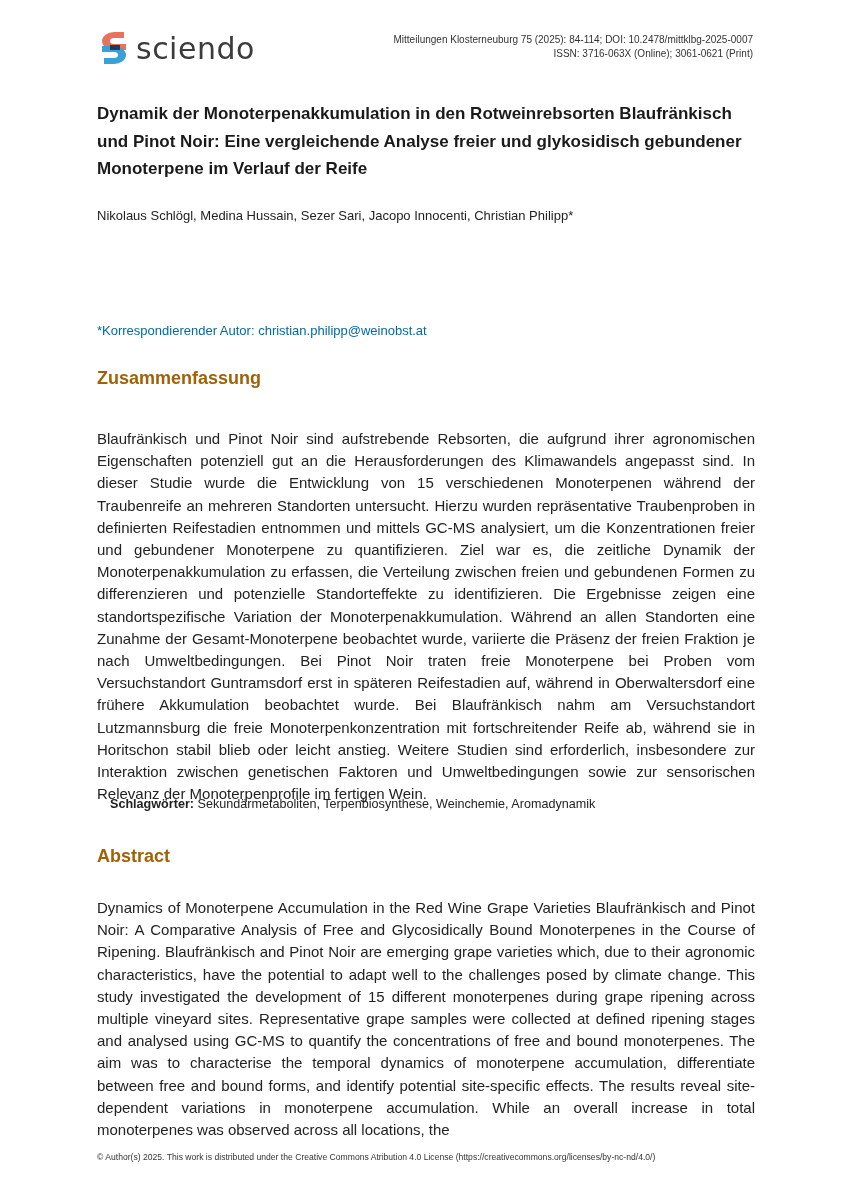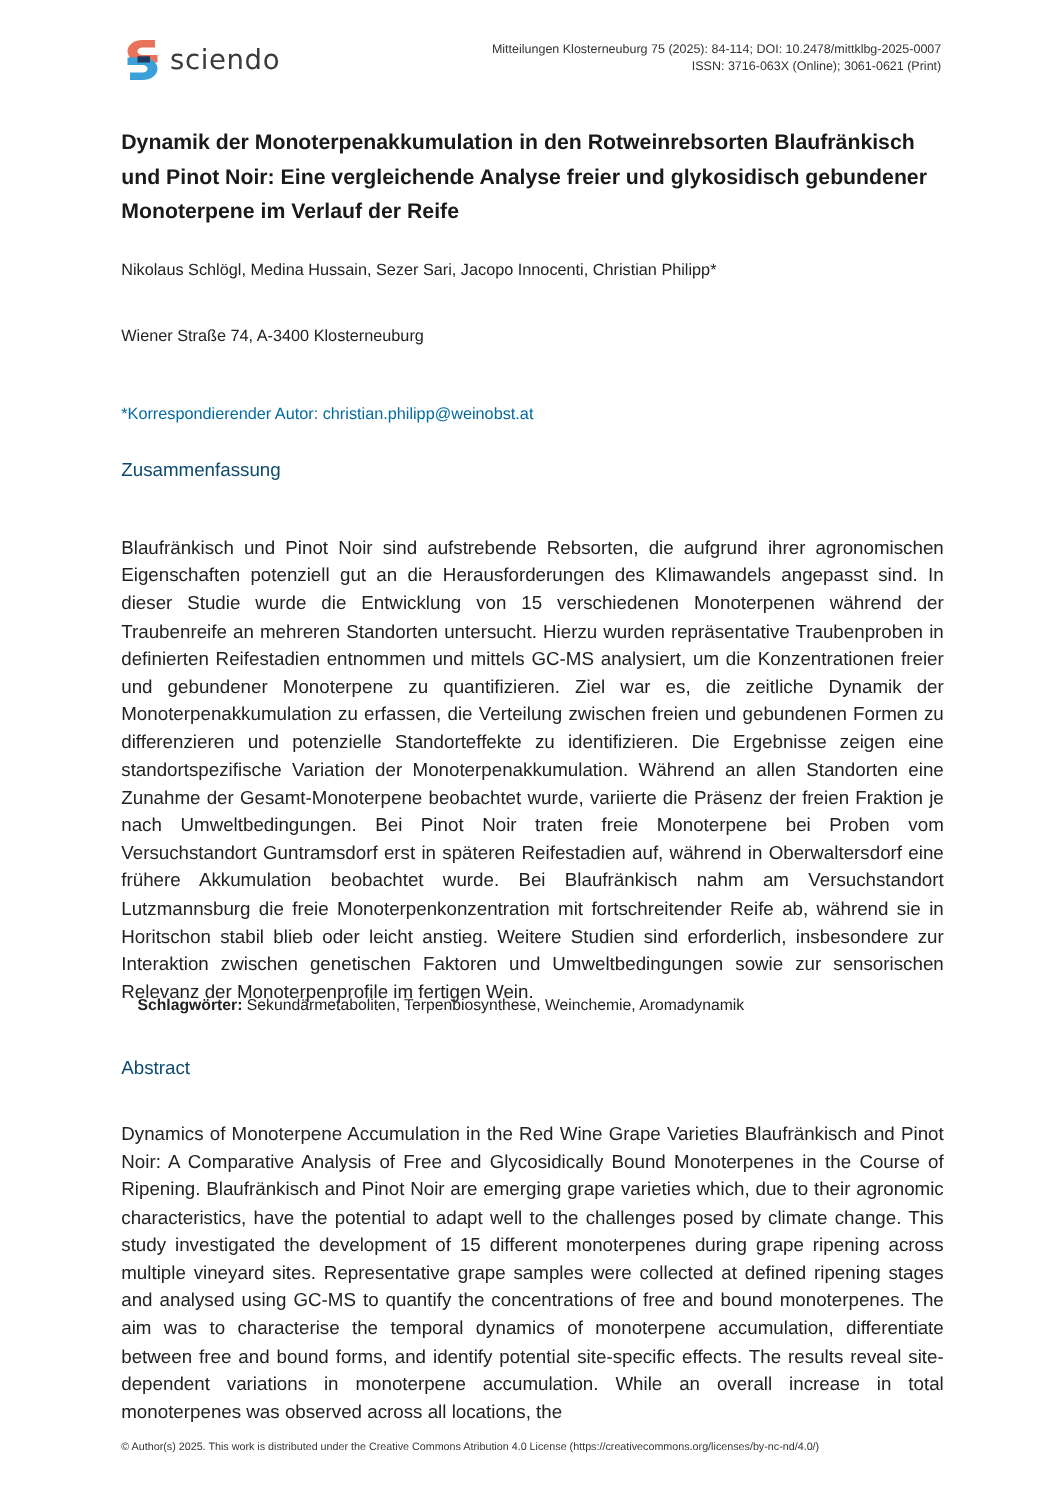--- a/index.html
+++ b/index.html
@@ -1,26 +1,26 @@
 <!DOCTYPE html>
 <html><head>
 <meta charset="utf-8">
 <style>
   html, body { margin: 0; padding: 0; background: #ffffff; }
   body { width: 849px; height: 1200px; position: relative; overflow: hidden;
          font-family: "Liberation Sans", "DejaVu Sans", sans-serif; color: #1a1a1a; }
   .logo { position: absolute; left: 100px; top: 30px; display: flex; align-items: center; }
   .logo-mark { width: 28px; height: 36px; position: relative; }
-  .logo-text { font-size: 22px; color: #3b3b3b; margin-left: 8px; letter-spacing: 0.5px; font-family: "DejaVu Sans", sans-serif; }
+  .logo-text { font-size: 30px; color: #3b3b3b; margin-left: 8px; letter-spacing: 0.5px; font-family: "DejaVu Sans", sans-serif; }
   .citation { position: absolute; right: 96px; top: 33px; text-align: right; font-size: 10px; line-height: 14px; color: #333; }
   .title { position: absolute; left: 97px; top: 100px; width: 660px; font-size: 17px; font-weight: bold; line-height: 27.5px; color: #1a1a1a; }
   .authors { position: absolute; left: 97px; top: 208px; font-size: 13px; color: #222; }
   .affil { position: absolute; left: 97px; top: 258px; font-size: 13px; line-height: 21px; color: #222; }
   .corr { position: absolute; left: 97px; top: 323px; font-size: 13px; color: #0369a1; }
-  .h2 { position: absolute; left: 97px; font-size: 15px; font-weight: normal; color: #0c4a6e; }
+  .h2 { position: absolute; left: 97px; font-size: 18px; font-weight: bold; color: #a16207; }
   .body-text { position: absolute; left: 97px; width: 658px; font-size: 15px; line-height: 22.2px; text-align: justify; color: #222; hyphens: auto; }
   .kw { position: absolute; left: 110px; top: 797px; font-size: 12.6px; color: #222; }
   .kw b { font-weight: bold; }
   .abs-text b { font-weight: normal; }
   .footer { position: absolute; left: 97px; top: 1152px; width: 660px; font-size: 8.6px; color: #333; }
 </style>
 </head>
 <body>
 
 <div class="logo">
@@ -35,21 +35,20 @@
 <div class="citation">
   <div>Mitteilungen Klosterneuburg 75 (2025): 84-114; DOI: 10.2478/mittklbg-2025-0007</div>
   <div>ISSN: 3716-063X (Online); 3061-0621 (Print)</div>
 </div>
 
 <div class="title">Dynamik der Monoterpenakkumulation in den Rotweinrebsorten Blaufränkisch und Pinot Noir: Eine vergleichende Analyse freier und glykosidisch gebundener Monoterpene im Verlauf der Reife</div>
 
 <div class="authors">Nikolaus Schlögl, Medina Hussain, Sezer Sari, Jacopo Innocenti, Christian Philipp*</div>
 
 <div class="affil">
-  <div>Wiener Straße 74, A-3400 Klosterneuburg</div>
 </div>
 
 <div class="corr">*Korrespondierender Autor: christian.philipp@weinobst.at</div>
 
 <div class="h2" style="top:368px;">Zusammenfassung</div>
 
 <div class="body-text" style="top:428px;" lang="de">Blaufränkisch und Pinot Noir sind aufstrebende Rebsorten, die aufgrund ihrer agronomischen Eigenschaften potenziell gut an die Herausforderungen des Klimawandels angepasst sind. In dieser Studie wurde die Entwicklung von 15 verschiedenen Monoterpenen während der Traubenreife an mehreren Standorten untersucht. Hierzu wurden repräsentative Traubenproben in definierten Reifestadien entnommen und mittels GC-MS analysiert, um die Konzentrationen freier und gebundener Monoterpene zu quantifizieren. Ziel war es, die zeitliche Dynamik der Monoterpenakkumulation zu erfassen, die Verteilung zwischen freien und gebundenen Formen zu differenzieren und potenzielle Standorteffekte zu identifizieren. Die Ergebnisse zeigen eine standortspezifische Variation der Monoterpenakkumulation. Während an allen Standorten eine Zunahme der Gesamt-Monoterpene beobachtet wurde, variierte die Präsenz der freien Fraktion je nach Umweltbedingungen. Bei Pinot Noir traten freie Monoterpene bei Proben vom Versuchstandort Guntramsdorf erst in späteren Reifestadien auf, während in Oberwaltersdorf eine frühere Akkumulation beobachtet wurde. Bei Blaufränkisch nahm am Versuchstandort Lutzmannsburg die freie Monoterpenkonzentration mit fortschreitender Reife ab, während sie in Horitschon stabil blieb oder leicht anstieg. Weitere Studien sind erforderlich, insbesondere zur Interaktion zwischen genetischen Faktoren und Umweltbedingungen sowie zur sensorischen Relevanz der Monoterpenprofile im fertigen Wein.</div>
 
 <div class="kw">
   <b>Schlagwörter:</b><span> Sekundärmetaboliten, Terpenbiosynthese, Weinchemie, Aromadynamik</span>

